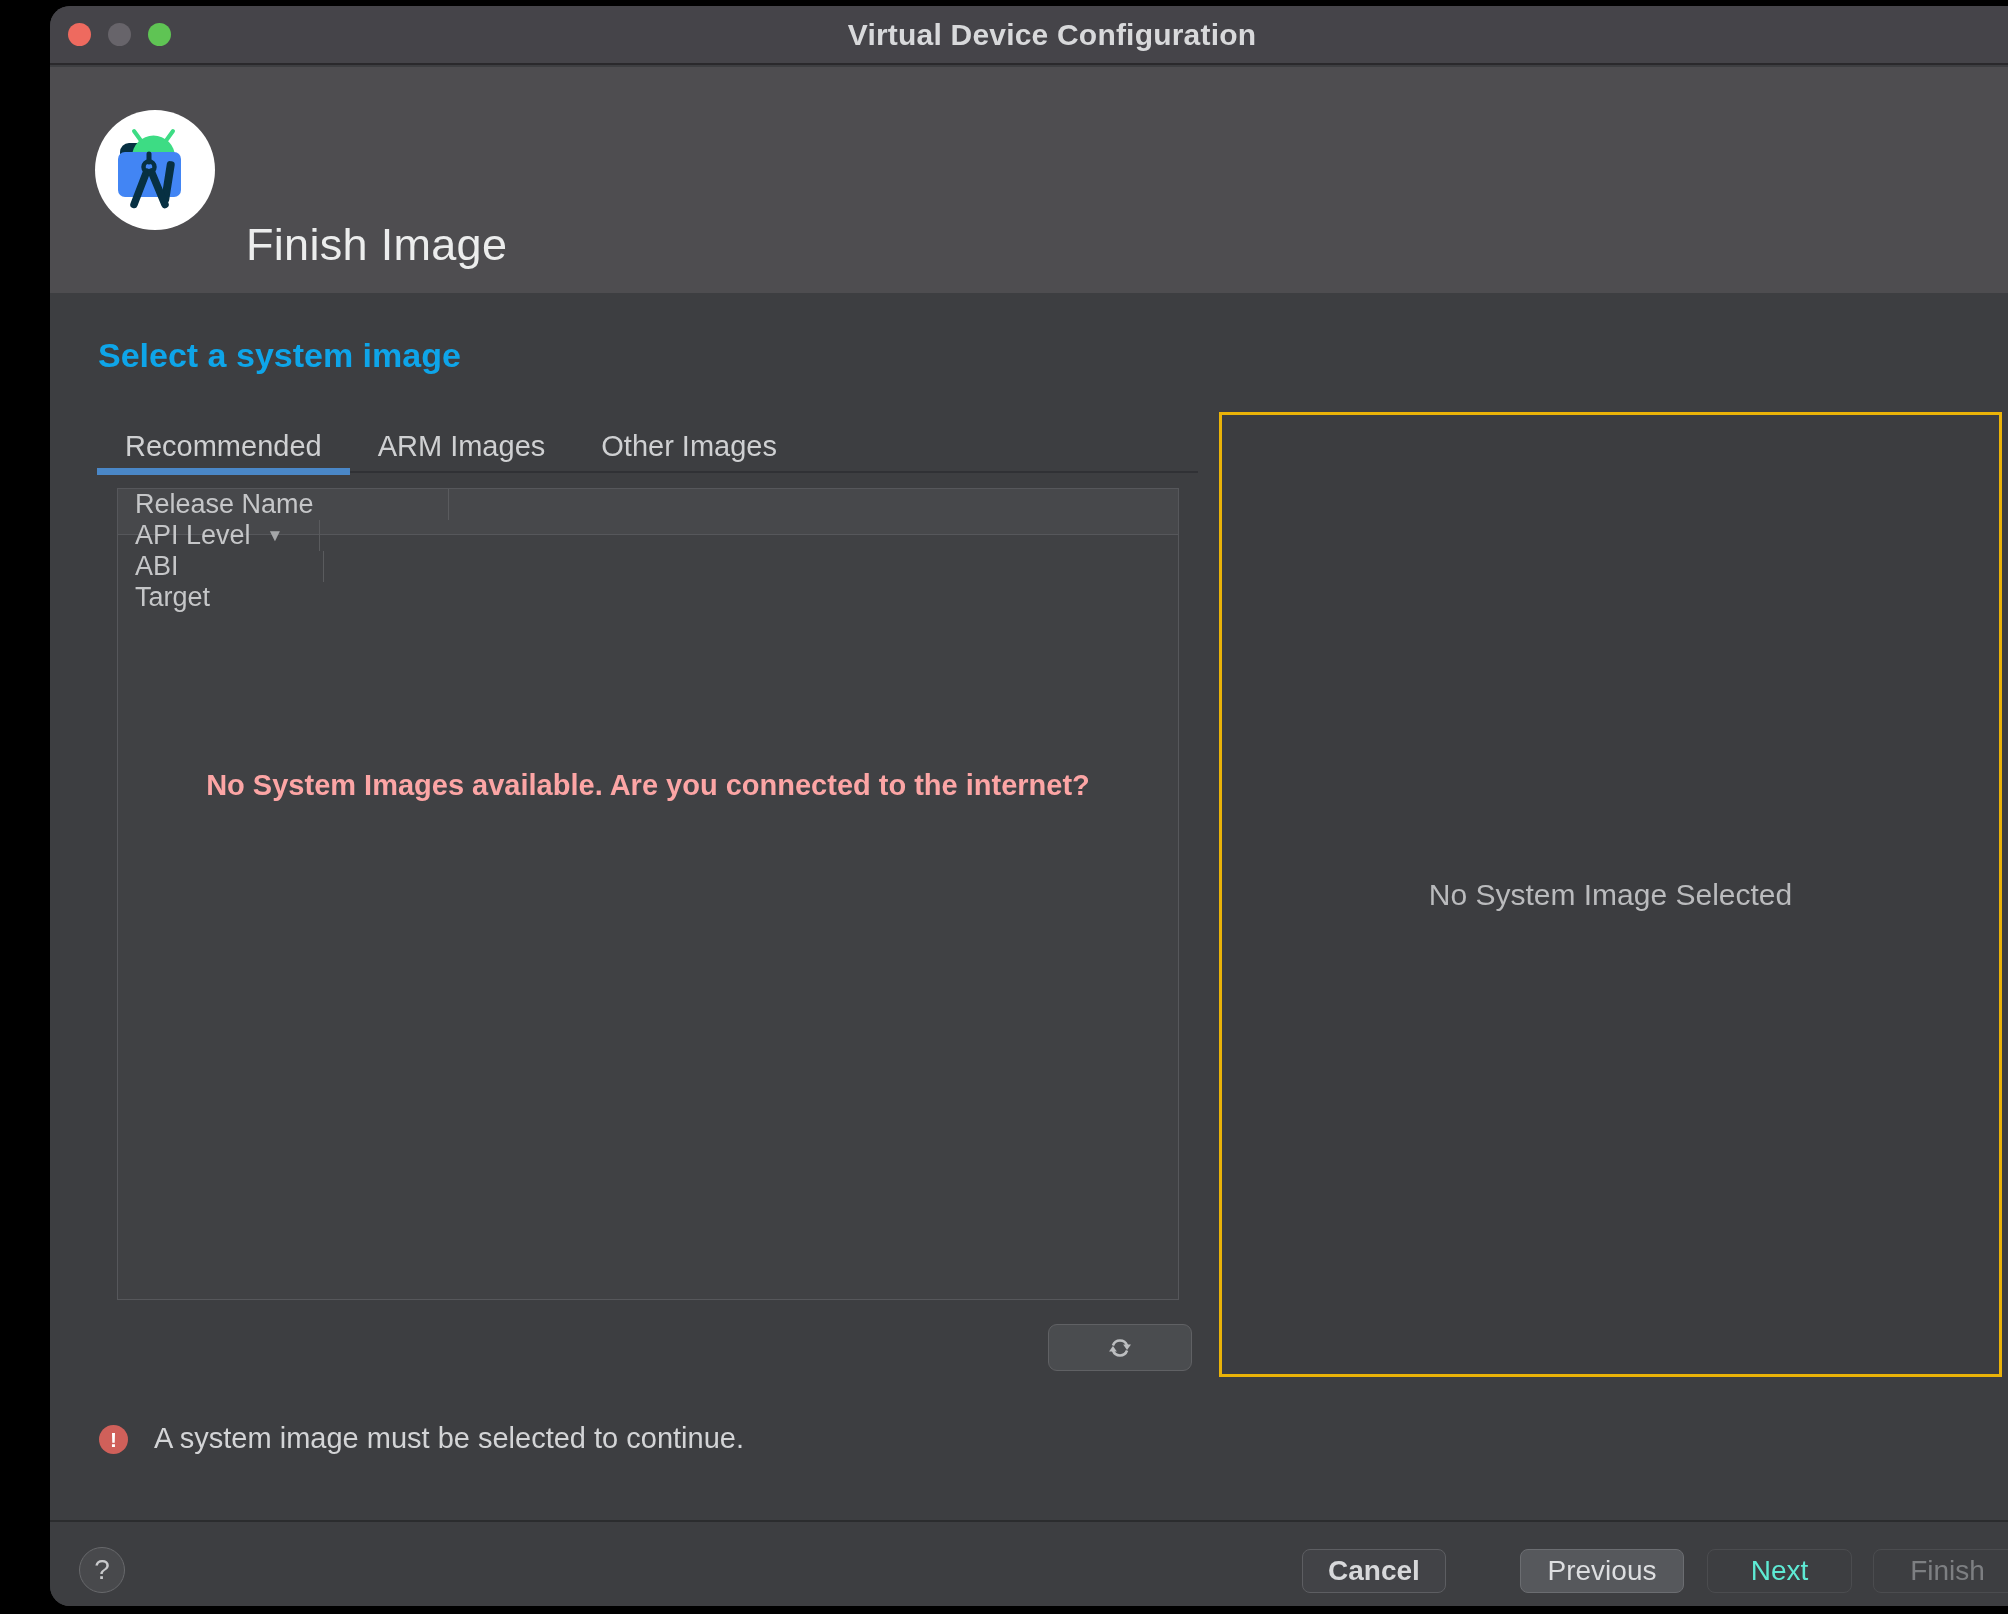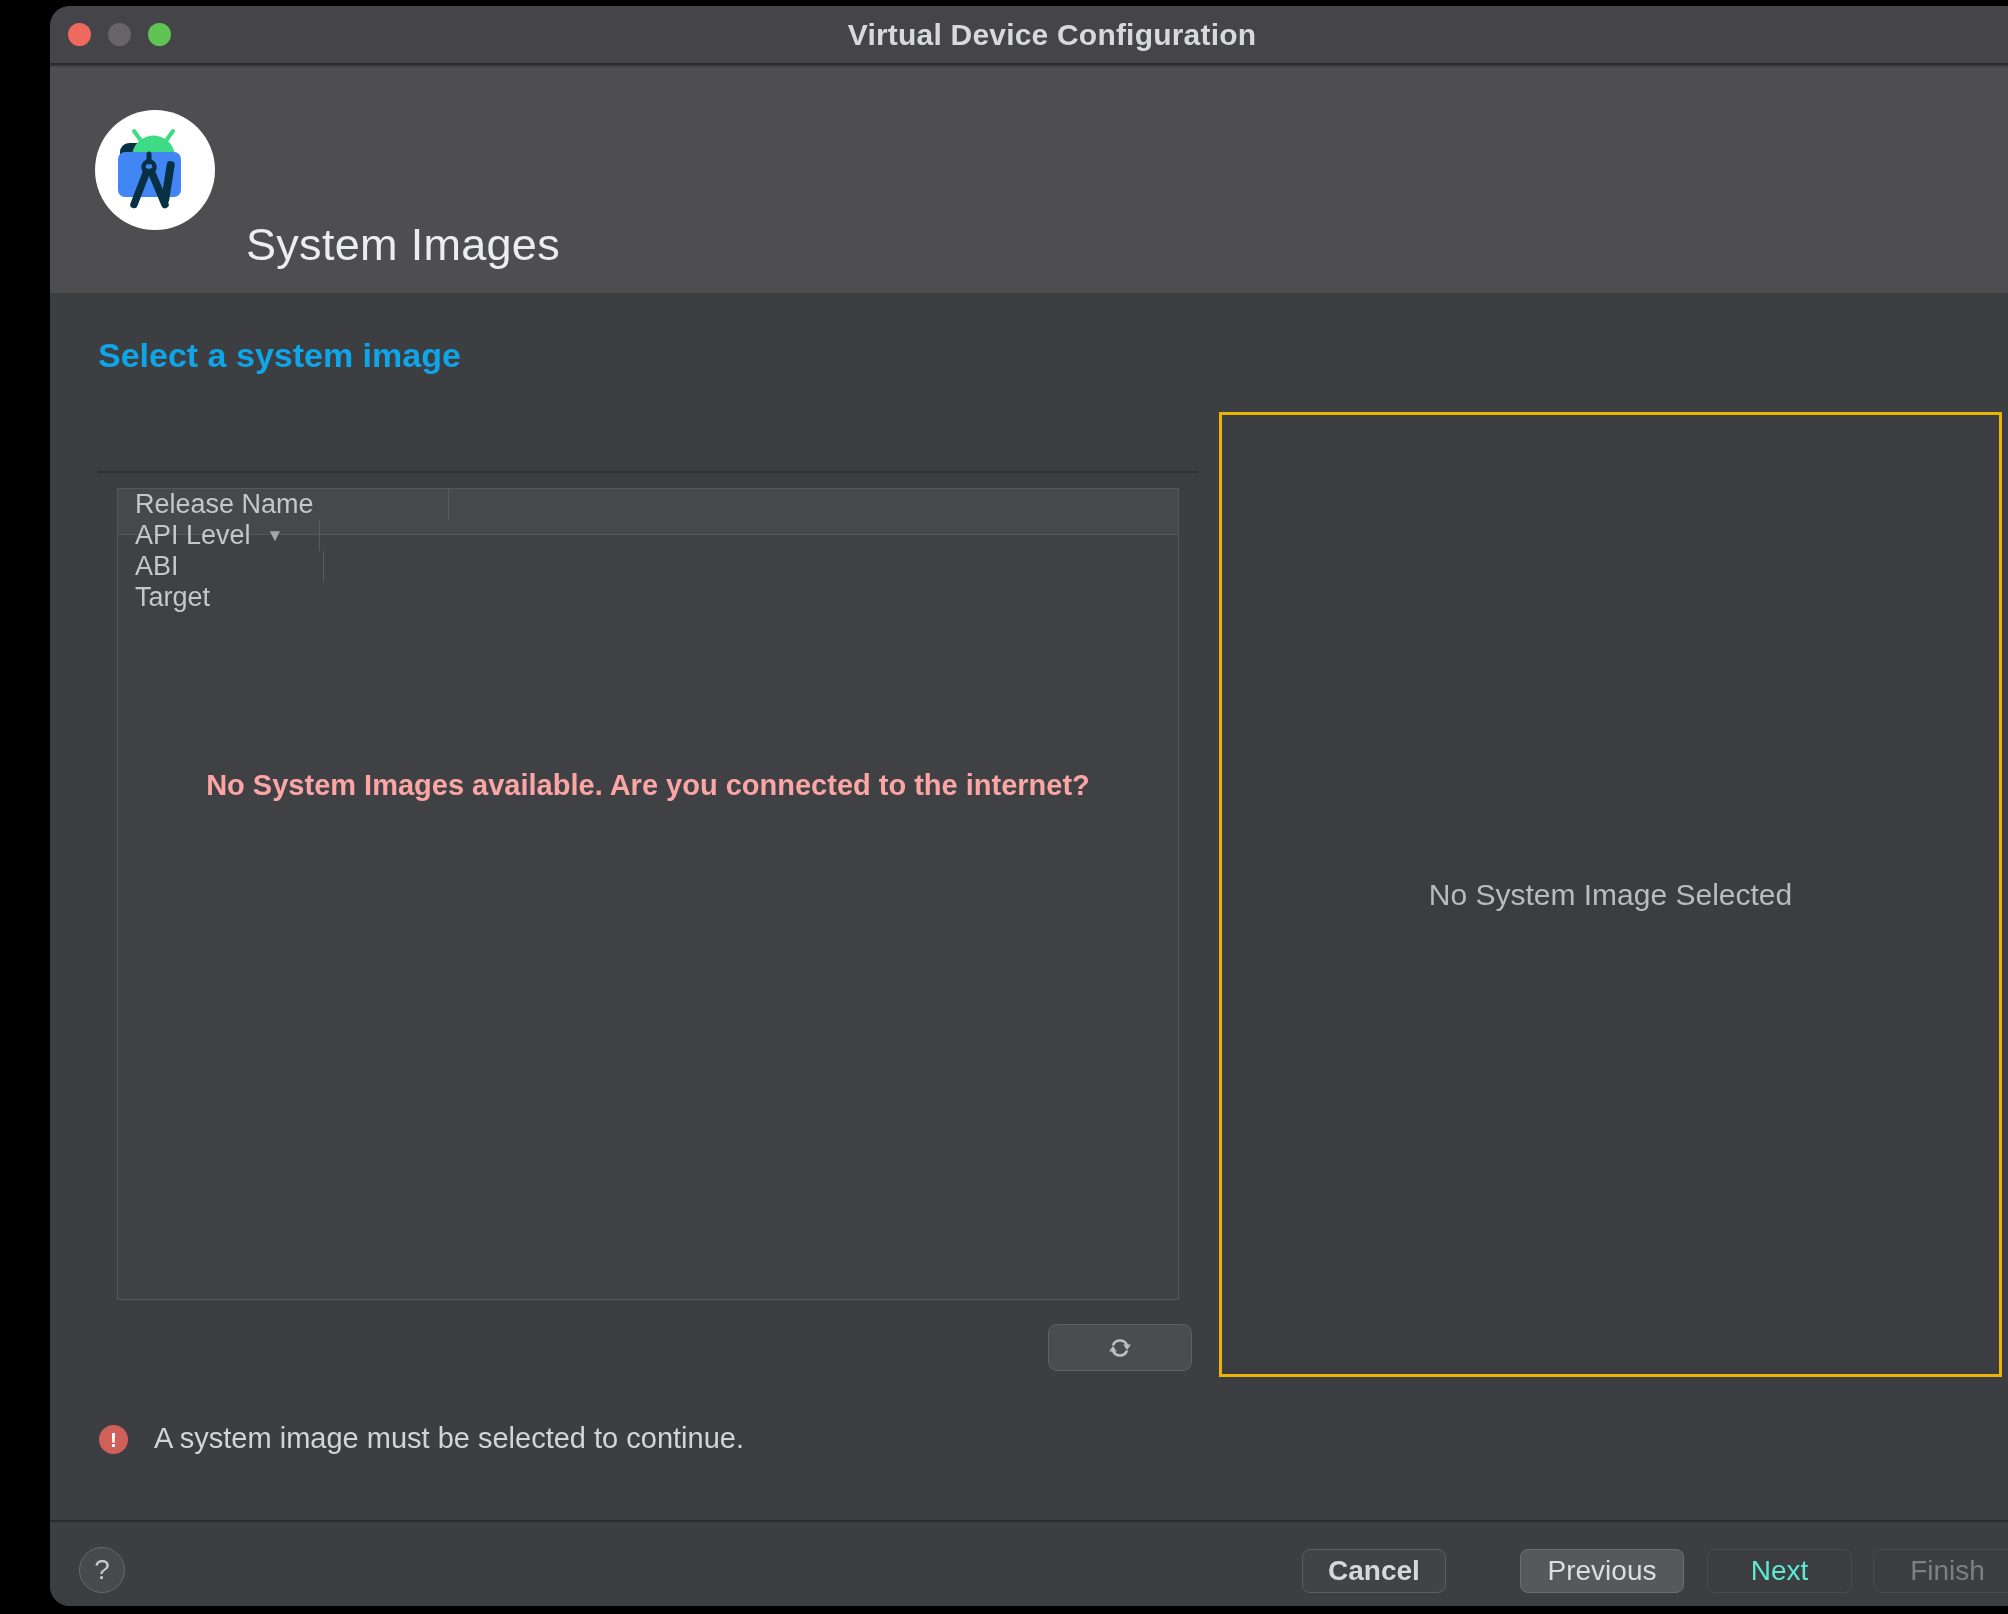--- a/index.html
+++ b/index.html
@@ -137,26 +137,31 @@
         <path d="M40 50 a21.5 21.5 0 0 1 43 0 z" fill="#3ddc84"></path>
         <path d="M48.5 33 l-6.5 -9 M74.5 33 l6.5 -9" stroke="#3ddc84" stroke-width="4" stroke-linecap="round"></path>
         <rect x="26" y="45" width="63" height="45" rx="7" fill="#4285f4"></rect>
         <rect x="72" y="54" width="8" height="42" rx="3.5" fill="#073042" transform="rotate(9 76 75)"></rect>
         <path d="M57 55 v-8" stroke="#073042" stroke-width="5" stroke-linecap="round"></path>
         <circle cx="57" cy="60" r="5.5" fill="none" stroke="#073042" stroke-width="4.5"></circle>
         <path d="M54.5 65 L42 97.5" stroke="#073042" stroke-width="7.5" stroke-linecap="round"></path>
         <path d="M59.5 65 L73 97.5" stroke="#073042" stroke-width="7.5" stroke-linecap="round"></path>
       </svg>
     </div>
-    <h1>System Images</h1>
+    <h1>Finish Image</h1>
   </div>
 
   <div class="section-heading">Select a system image</div>
 
   <div class="tabstrip-line"></div>
+  <div class="tabs">
+    <div class="tab active">Recommended</div>
+    <div class="tab">ARM Images</div>
+    <div class="tab">Other Images</div>
+  </div>
 
   <div class="table">
     <div class="thead">
       <div class="th th-release">
         <span>Release Name</span>
       </div>
       <div class="th th-api">
         <span>API Level</span>
         <span class="sort-icon">▼</span>
       </div>

